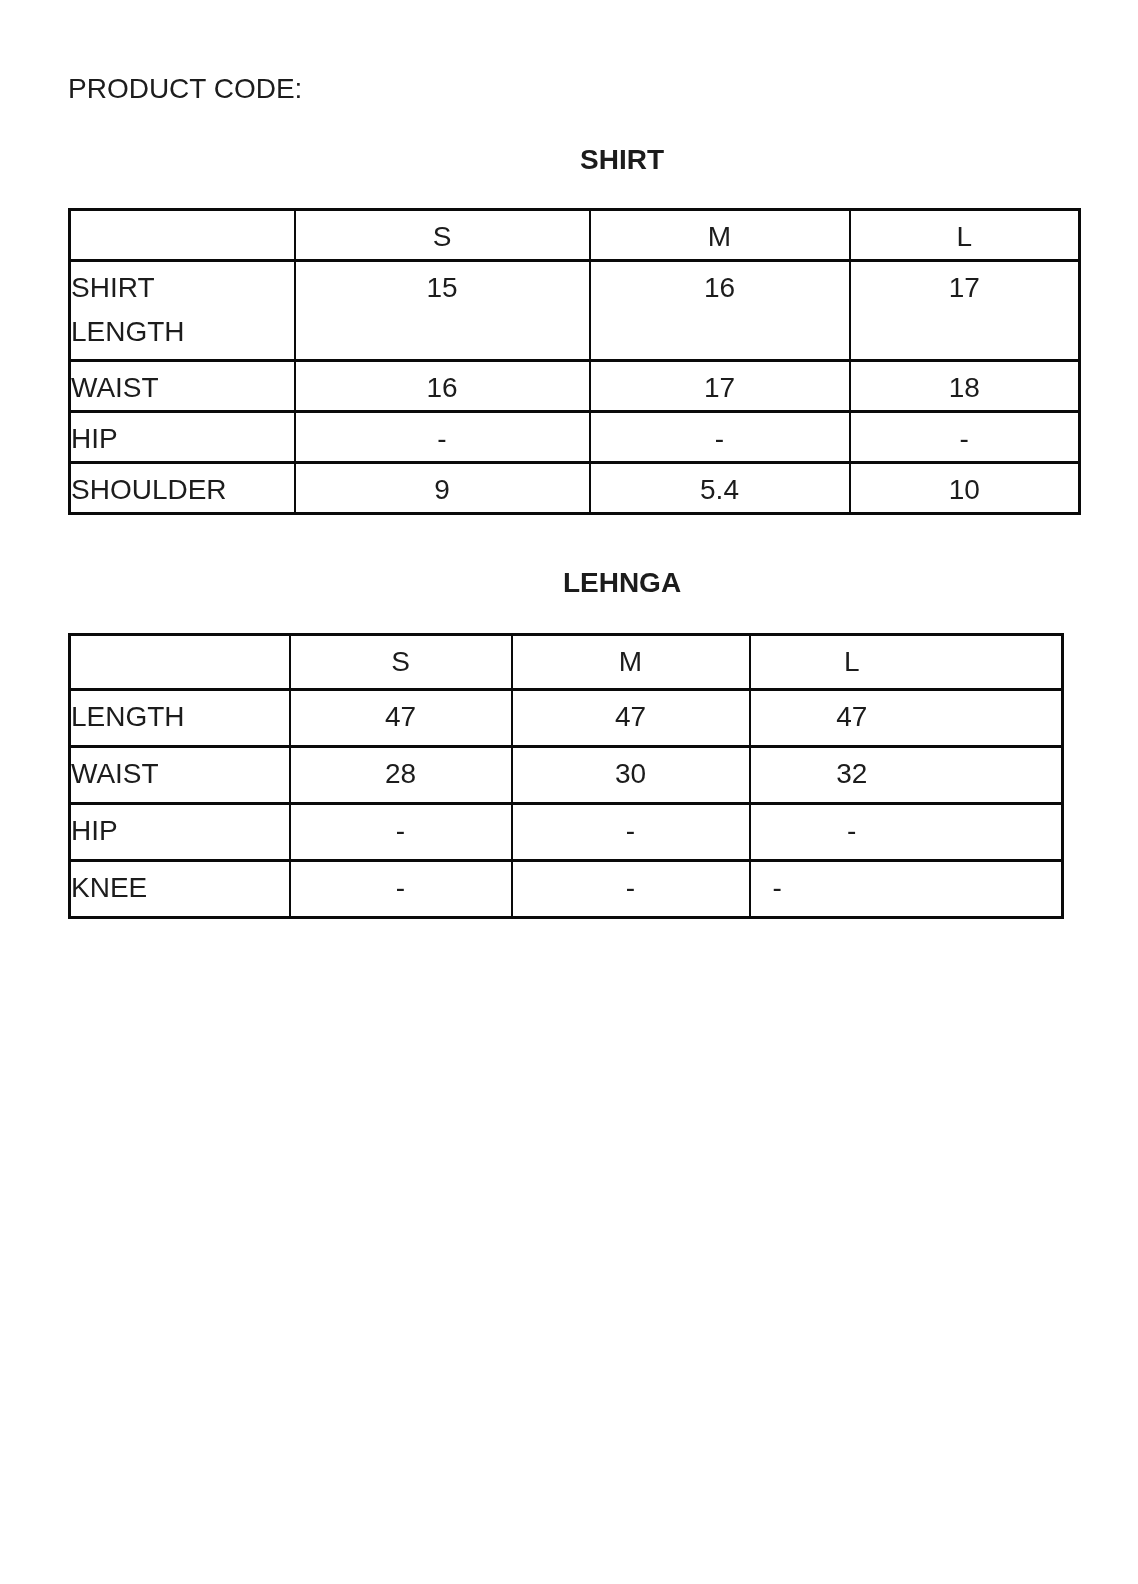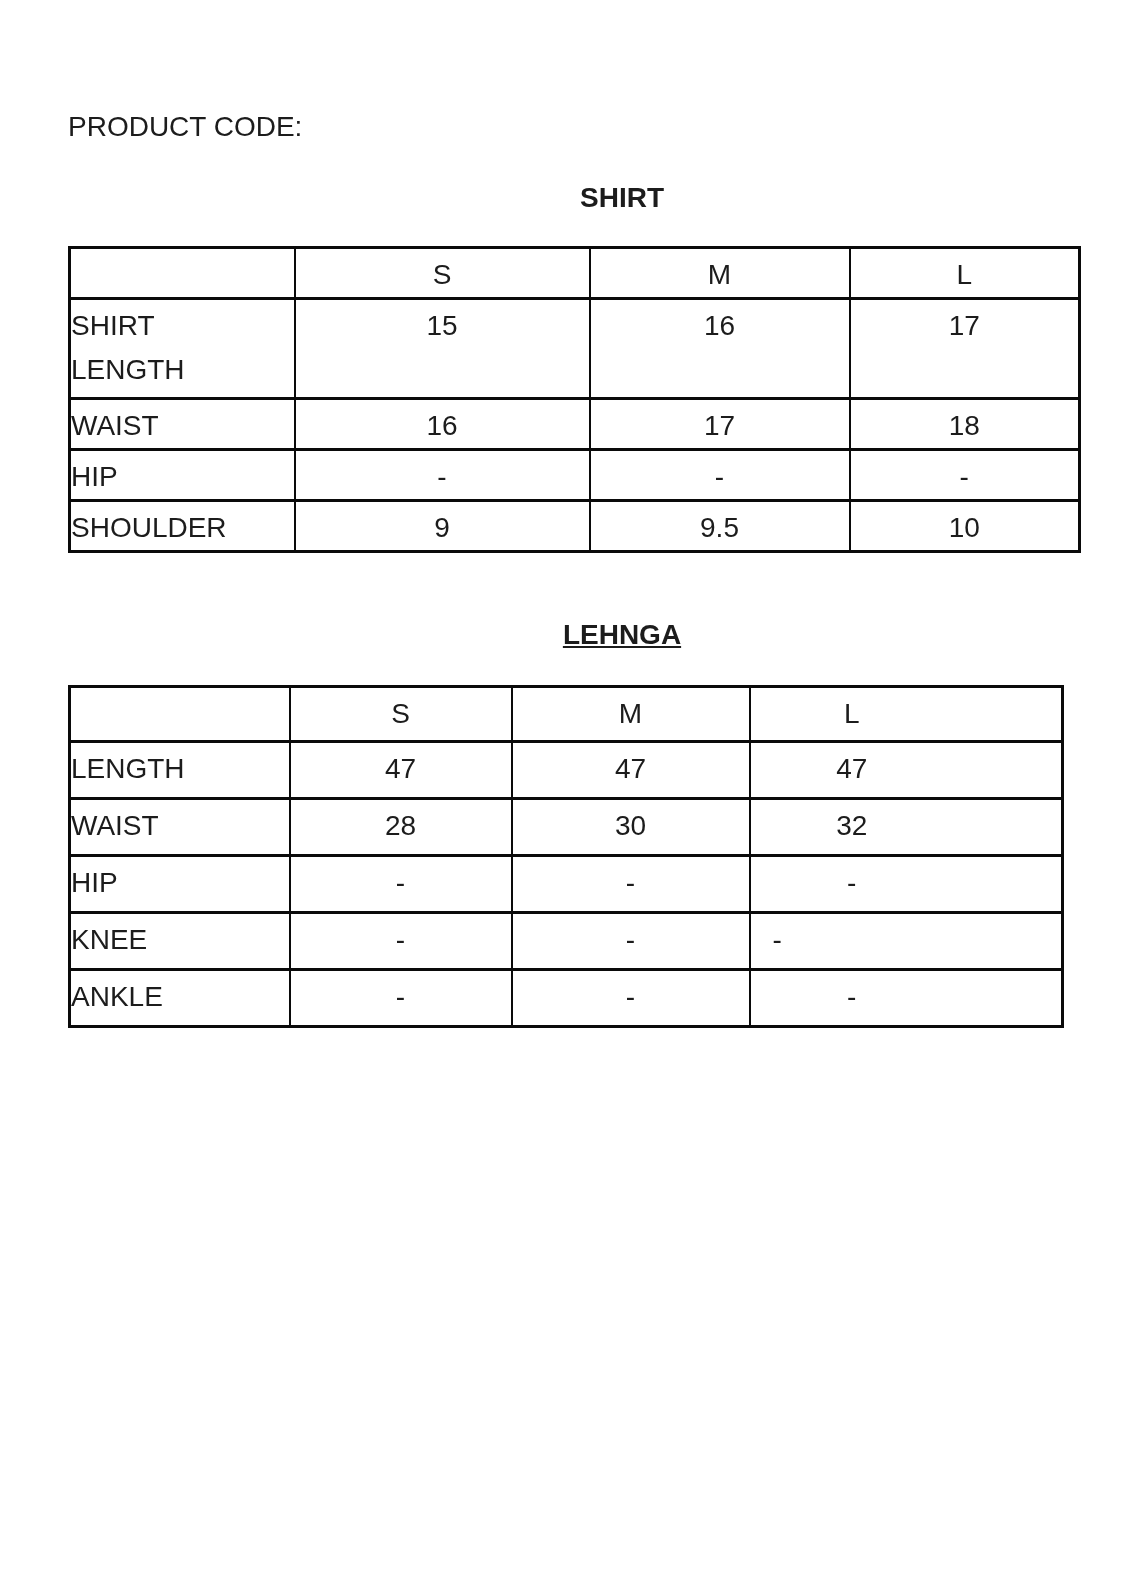--- a/index.html
+++ b/index.html
@@ -6,30 +6,30 @@
   body {
     width:1138px; height:1584px;
     background:#ffffff;
     color:#1c1c1c;
     font-family:"Liberation Sans", sans-serif;
     overflow:hidden;
   }
   .content { margin-left:68px; width:1010px; }
 
   .product-line { font-size:28px; line-height:34px; }
-  .product-code { padding-top:110px; }
+  .product-code { padding-top:72px; }
   .product-name { margin-top:28px; }
   .product-name .emph { font-weight:bold; font-size:30px; }
 
   .tbl-title {
     font-size:28px; font-weight:bold; line-height:36px;
     text-align:center; position:relative; left:49px;
   }
   .title-shirt { margin-top:36px; }
-  .title-lehnga { margin-top:64px;text-decoration:underline; }
+  .title-lehnga { margin-top:50px; }
 
   table.size-table {
     border-collapse:collapse;
     table-layout:fixed;
     border:3px solid #0a0a0a;
   }
   table.size-table td {
     border:3px solid #0a0a0a;
     border-left-width:2px;
     border-right-width:2px;
@@ -106,21 +106,21 @@
         </td>
         <td class="val-cell">-</td>
         <td class="val-cell">-</td>
         <td class="val-cell">-</td>
       </tr>
       <tr>
         <td class="label-cell">
           <span class="lbl-line">SHOULDER</span>
         </td>
         <td class="val-cell">9</td>
-        <td class="val-cell">9.5</td>
+        <td class="val-cell">5.4</td>
         <td class="val-cell">10</td>
       </tr>
     </tbody>
   </table>
 
   <div class="tbl-title title-lehnga">LEHNGA</div>
 
   <table class="size-table tbl-lehnga">
     <colgroup>
       <col style="width:220px">
@@ -160,24 +160,16 @@
         <td class="val-cell col-l">-</td>
       </tr>
       <tr>
         <td class="label-cell">
           <span class="lbl-line">KNEE</span>
         </td>
         <td class="val-cell">-</td>
         <td class="val-cell">-</td>
         <td class="val-cell dash-left">-</td>
       </tr>
-      <tr>
-        <td class="label-cell">
-          <span class="lbl-line">ANKLE</span>
-        </td>
-        <td class="val-cell">-</td>
-        <td class="val-cell">-</td>
-        <td class="val-cell col-l">-</td>
-      </tr>
     </tbody>
   </table>
 
 </div>
 
 </body></html>

